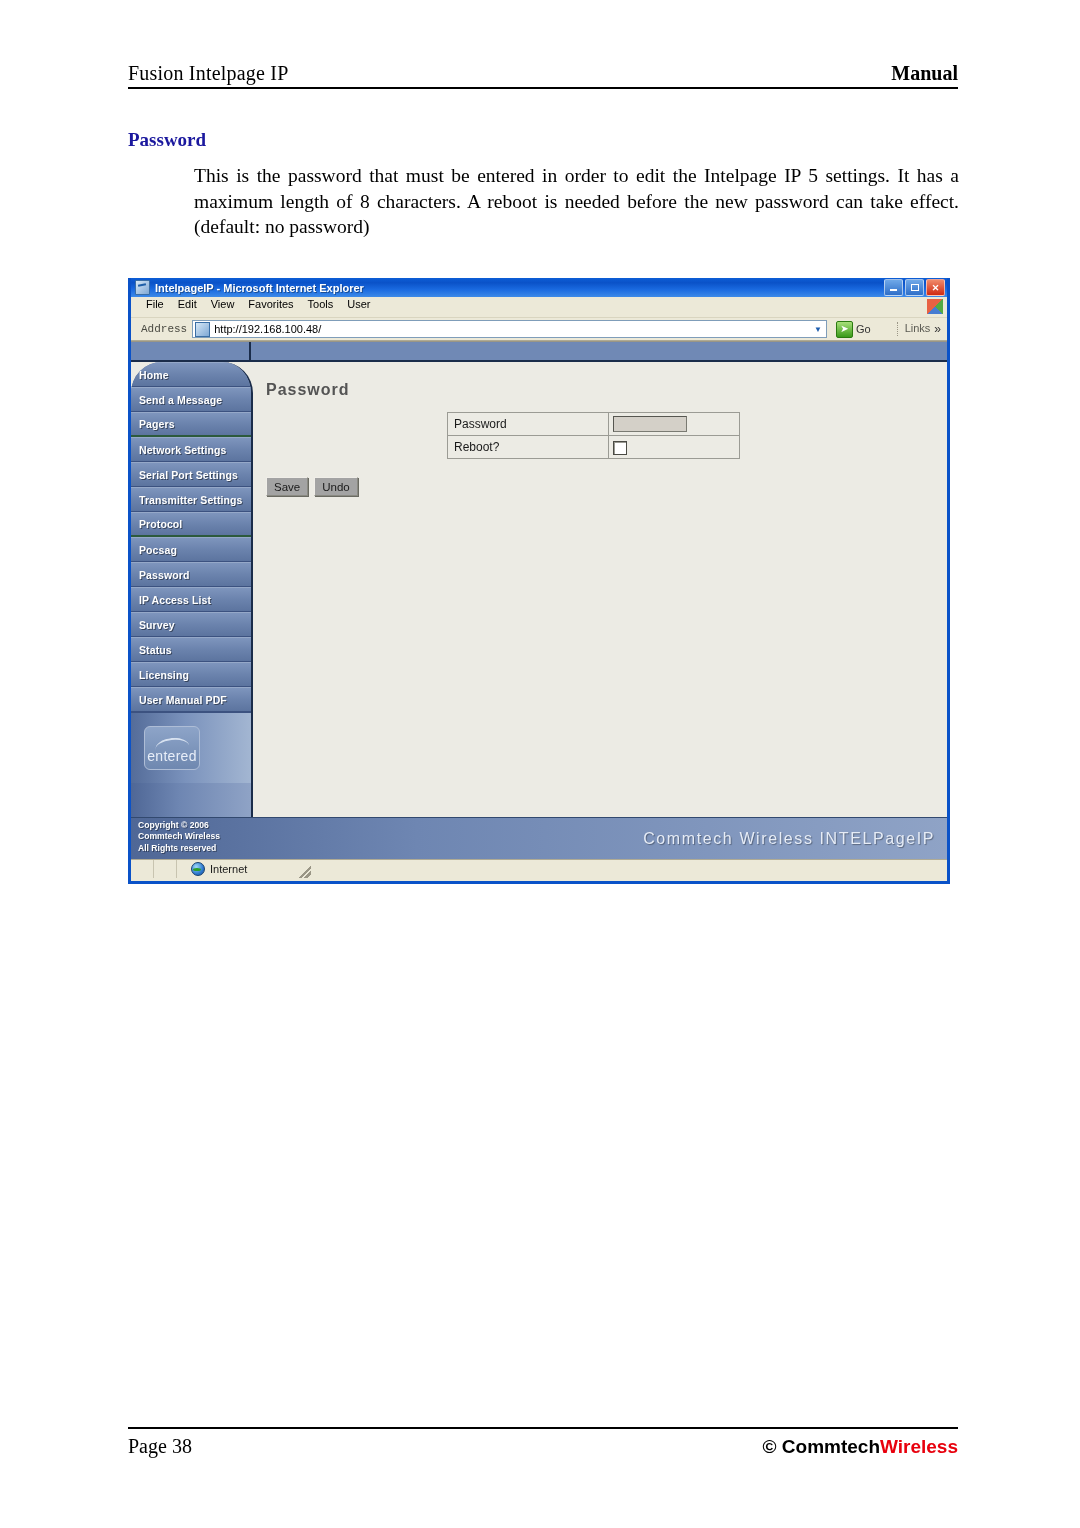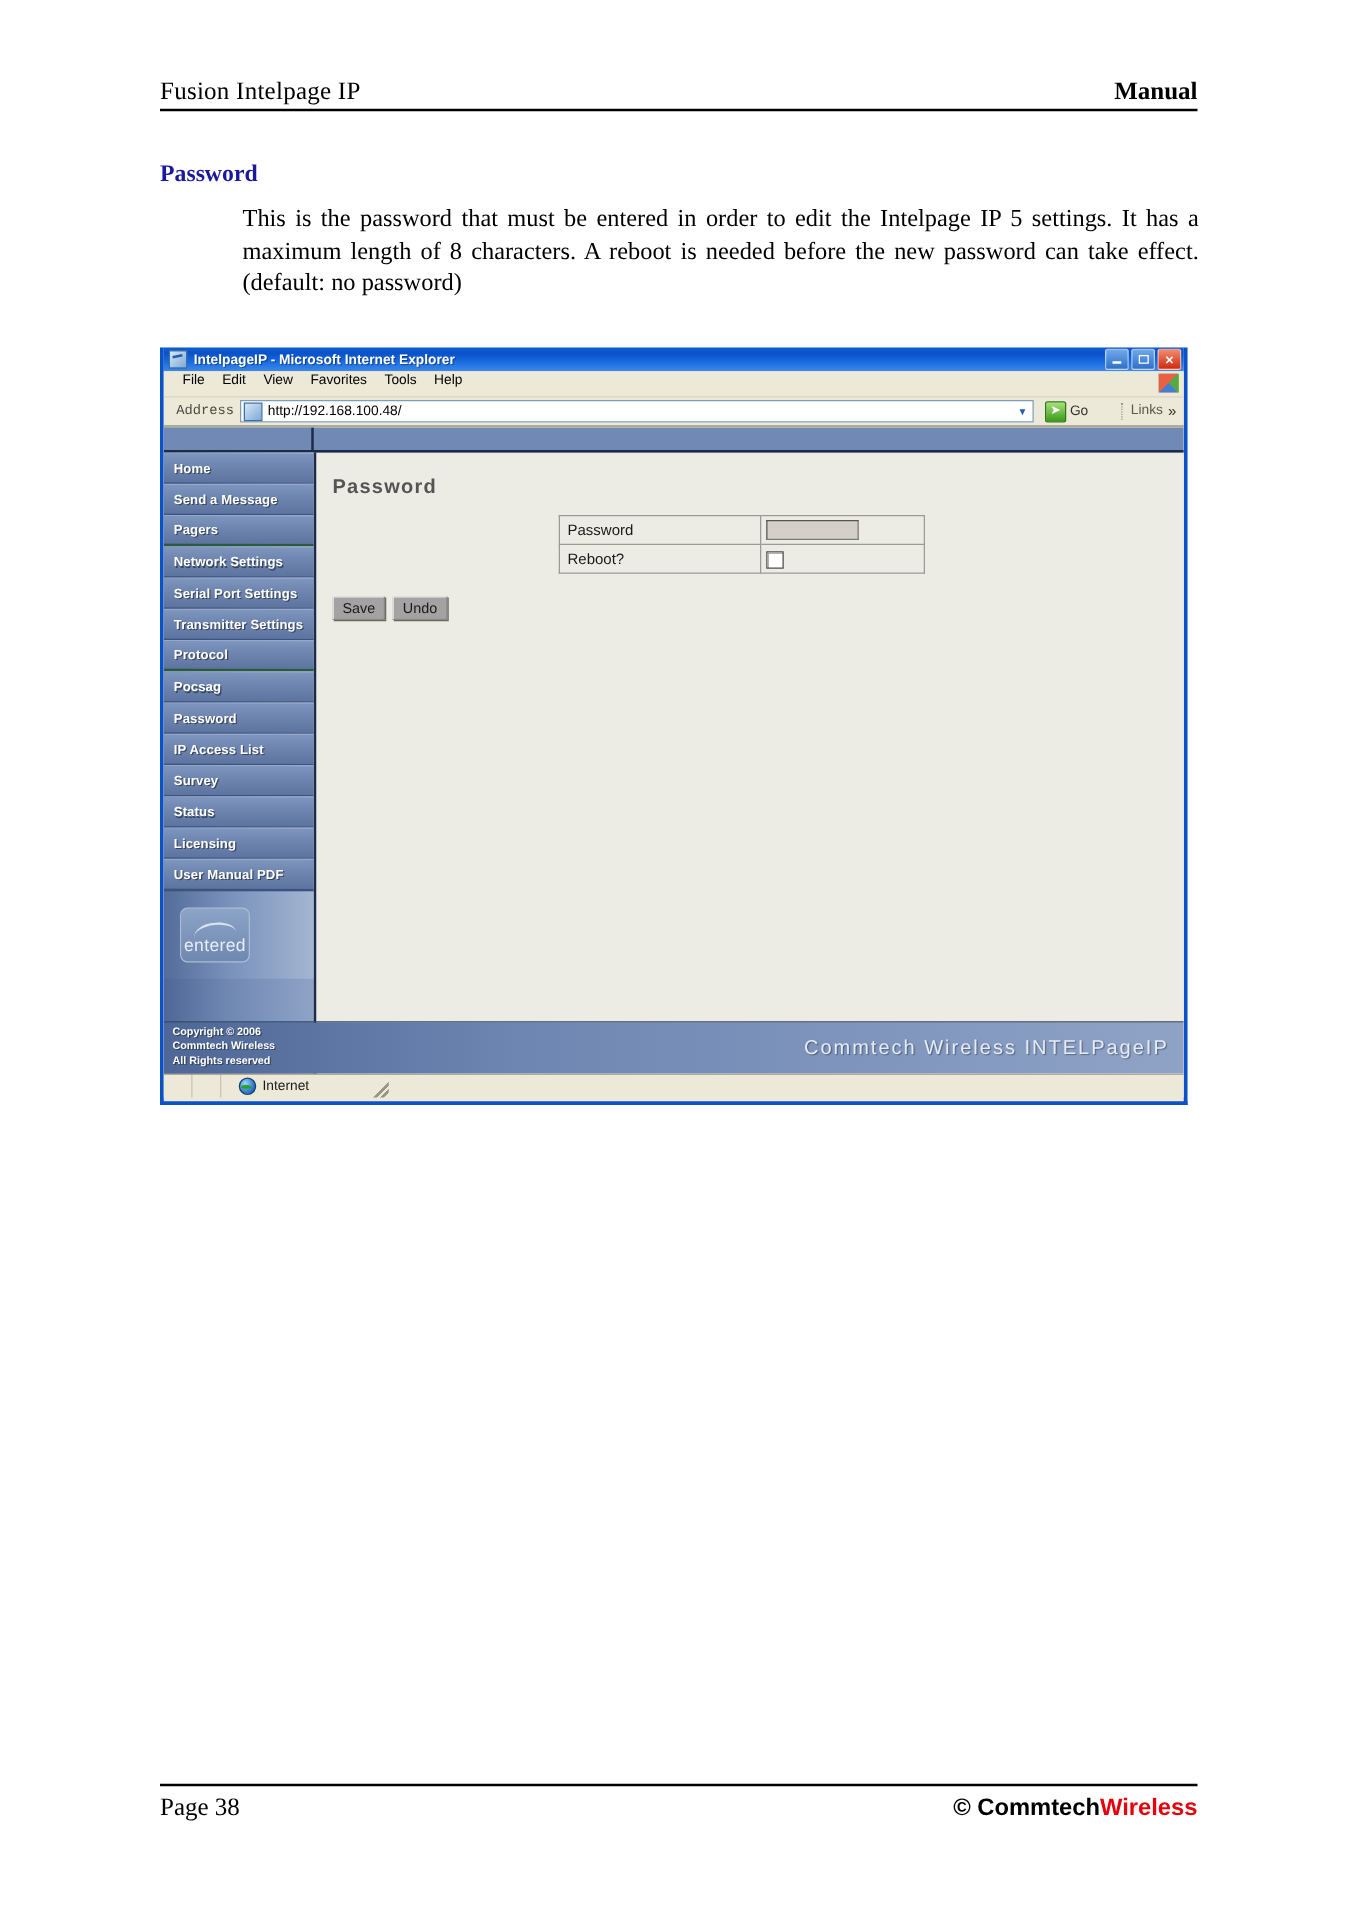--- a/index.html
+++ b/index.html
@@ -263,20 +263,21 @@
 
   .sidebar {
     position: absolute;
     left: 0; top: 20px;
     width: 122px;
     bottom: 0;
     background: linear-gradient(to right,#4f6796 0%, #6e86b2 40%, #8fa3c6 100%);
     border-right: 2px solid #1a2c4a;
     box-sizing: border-box;
     overflow: hidden;
+    border-radius: 31px;
   }
   .nav-item {
     height: 25px;
     display: flex;
     align-items: center;
     padding-left: 8px;
     box-sizing: border-box;
     color: #ffffff;
     font-size: 10.5px;
     font-weight: bold;
@@ -518,21 +519,21 @@
       <div class="wb close">✕</div>
     </div>
   </div>
 
   <div class="menubar">
     <div class="mi">File</div>
     <div class="mi">Edit</div>
     <div class="mi">View</div>
     <div class="mi">Favorites</div>
     <div class="mi">Tools</div>
-    <div class="mi">Help</div>
+    <div class="mi">User</div>
     <div class="flaglogo"></div>
   </div>
 
   <div class="addressbar">
     <span class="addr-label">Address</span>
     <div class="addr-input">
       <span class="favicon"></span>
       <span class="url">http://192.168.100.48/</span>
       <span class="dropdown">▼</span>
     </div>

